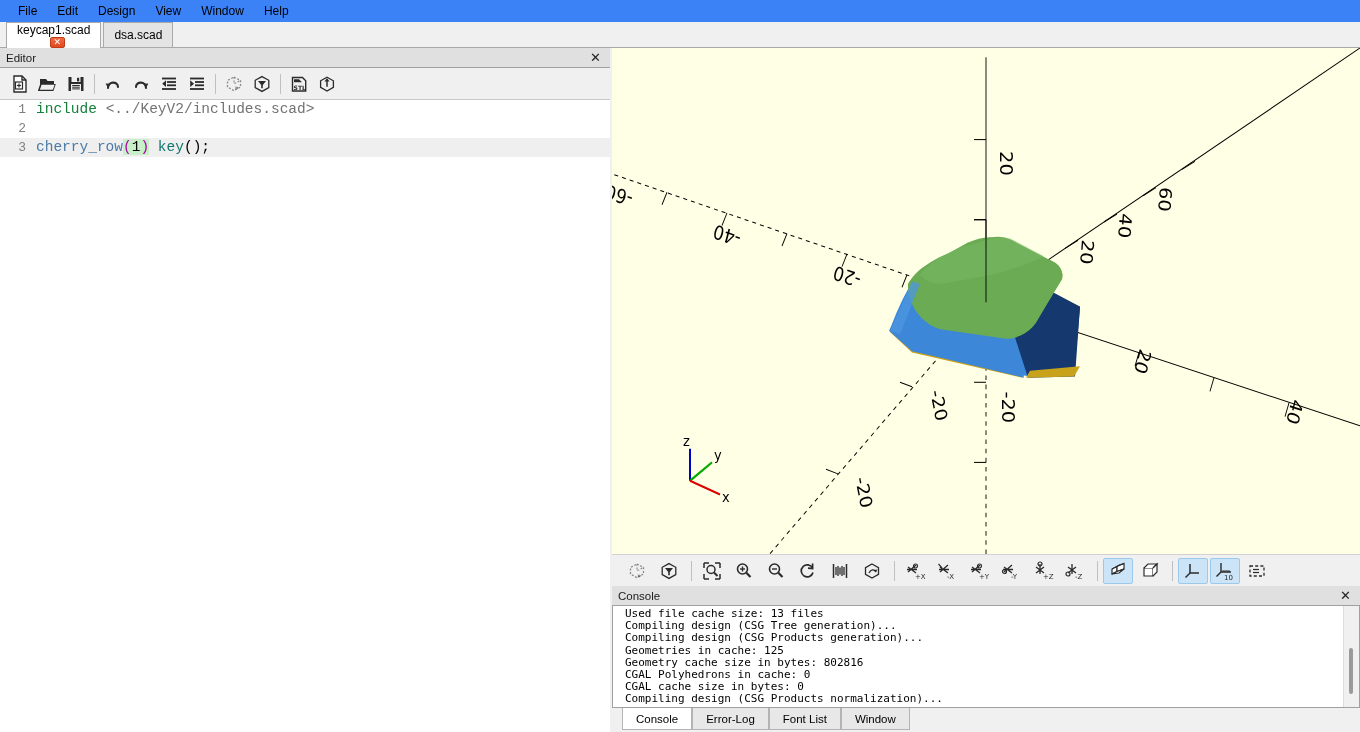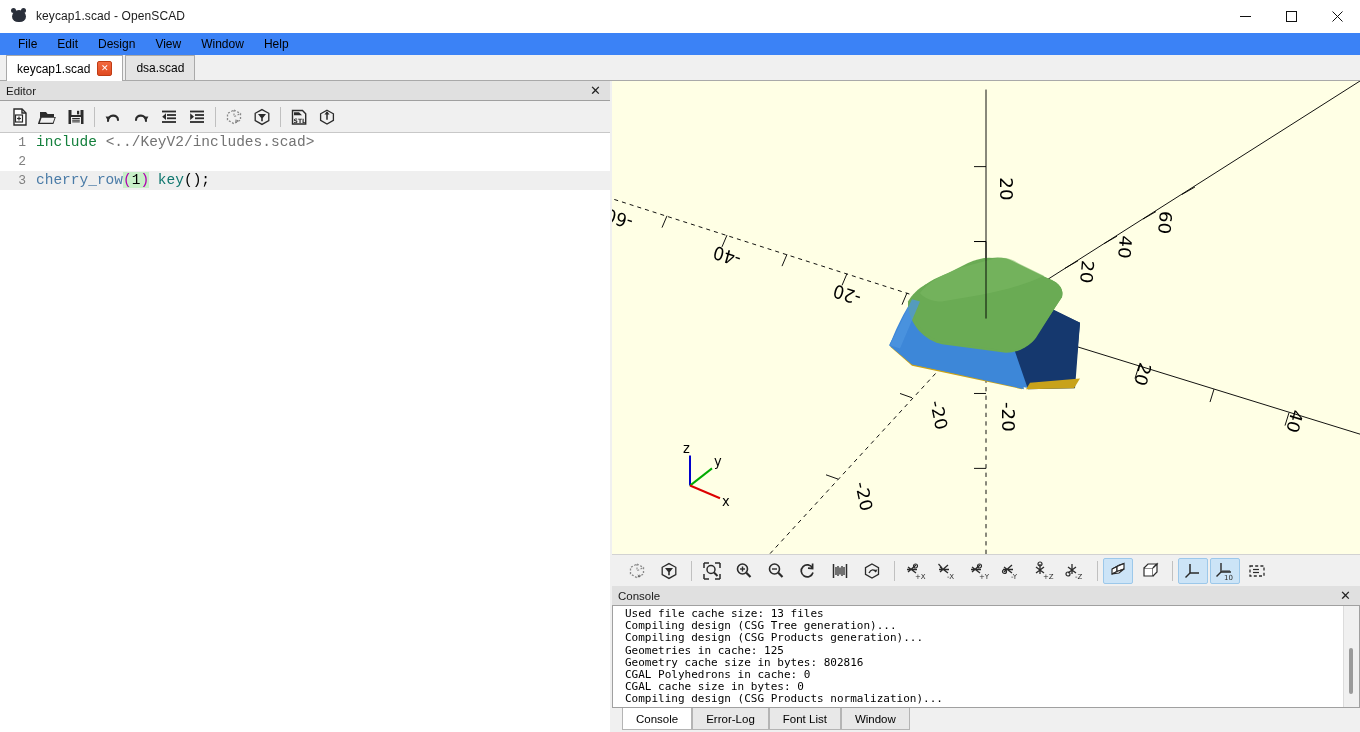--- a/index.html
+++ b/index.html
@@ -90,20 +90,21 @@
     border-bottom: none;
     background: #e4e4e4;
     margin-right: 2px;
     box-sizing: border-box;
     position: relative;
   }
   .tab.active {
     background: #ffffff;
     margin-bottom: -1px;
     height: 26px;
+    flex-direction: column;
   }
   .tab-close {
     width: 13px; height: 13px;
     margin-left: 7px;
     background: linear-gradient(#f26a40, #e04a20);
     border: 1px solid #c03c14;
     border-radius: 2px;
     color: #fff; font-size: 9px;
     display: flex; align-items: center; justify-content: center;
     line-height: 1;
@@ -312,46 +313,20 @@
       radial-gradient(circle 1px at 9px 5px, #9a9a9a 99%, transparent 100%),
       radial-gradient(circle 1px at 9px 1px, #9a9a9a 99%, transparent 100%);
   }
   .ico { display:block; }
 </style>
 </head>
 <body>
 
 <div id="app">
 
-  <div class="titlebar">
-    <div class="titlebar-icon">
-      <div class="ear1"></div>
-        <div class="ear2"></div>
-        <div class="blob"></div>
-    </div>
-    <div class="titlebar-title">keycap1.scad - OpenSCAD</div>
-    <div class="win-buttons">
-      <div class="win-btn">
-        <svg class="ico" width="11" height="11" viewBox="0 0 11 11">
-            <line x1="0" y1="5.5" x2="11" y2="5.5" stroke="#111" stroke-width="1"></line>
-          </svg>
-      </div>
-      <div class="win-btn">
-        <svg class="ico" width="11" height="11" viewBox="0 0 11 11">
-            <rect x="0.5" y="0.5" width="10" height="10" fill="none" stroke="#111" stroke-width="1"></rect>
-          </svg>
-      </div>
-      <div class="win-btn close">
-        <svg class="ico" width="11" height="11" viewBox="0 0 11 11">
-            <line x1="0.5" y1="0.5" x2="10.5" y2="10.5" stroke="currentColor" stroke-width="1"></line>
-            <line x1="10.5" y1="0.5" x2="0.5" y2="10.5" stroke="currentColor" stroke-width="1"></line>
-          </svg>
-      </div>
-    </div>
-  </div>
 
   <div class="menubar">
     <div class="menu-item">File</div>
     <div class="menu-item">Edit</div>
     <div class="menu-item">Design</div>
     <div class="menu-item">View</div>
     <div class="menu-item">Window</div>
     <div class="menu-item">Help</div>
   </div>
 

